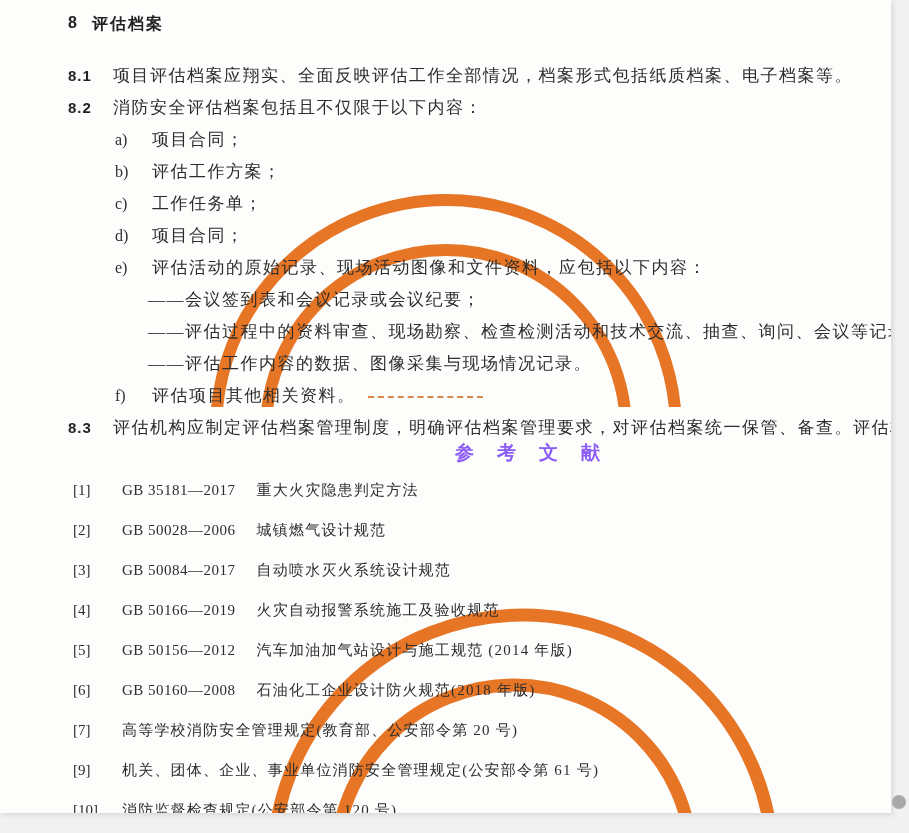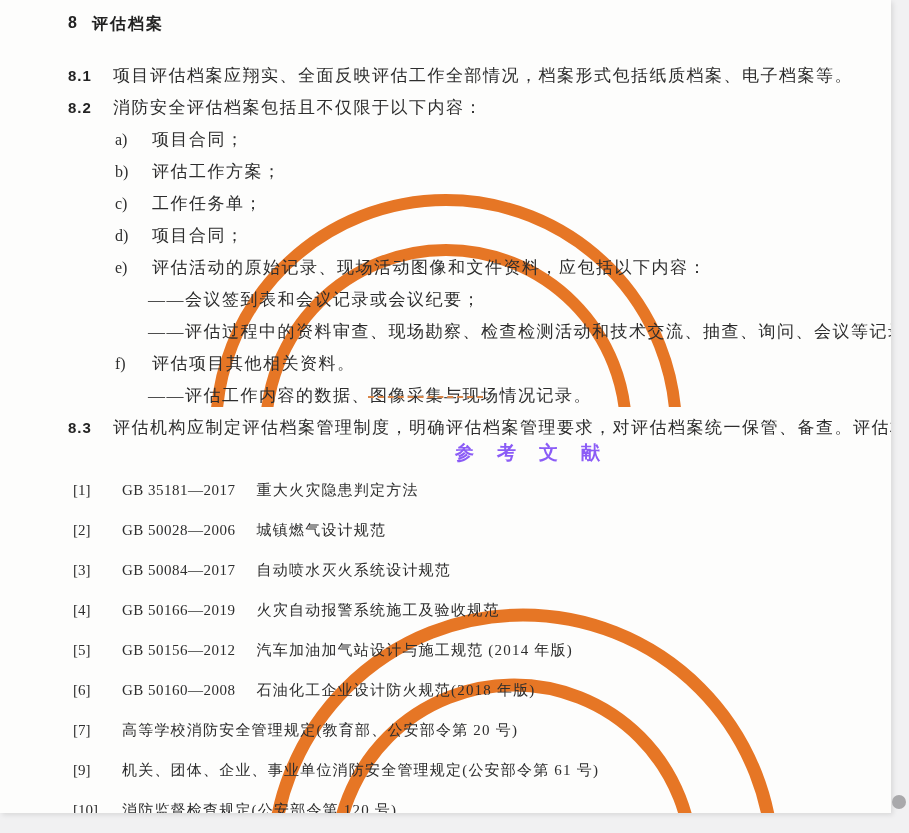--- a/index.html
+++ b/index.html
@@ -123,26 +123,26 @@
         <div class="bline ind-list">
           <span class="li-label">e)</span><span>评估活动的原始记录、现场活动图像和文件资料，应包括以下内容：</span>
         </div>
 
         <div class="bline ind-dash">
           <span>——会议签到表和会议记录或会议纪要；</span>
         </div>
         <div class="bline ind-dash">
           <span>——评估过程中的资料审查、现场勘察、检查检测活动和技术交流、抽查、询问、会议等记录；</span>
         </div>
+        <div class="bline ind-dash">
+          <span>——评估工作内容的数据、图像采集与现场情况记录。</span>
+        </div>
+
         <div class="bline ind-list">
           <span class="li-label">f)</span><span>评估项目其他相关资料。</span>
-        </div>
-
-        <div class="bline ind-dash">
-          <span>——评估工作内容的数据、图像采集与现场情况记录。</span>
         </div>
 
         <div class="bline ind-clause">
           <span class="clause-num">8.3</span><span>评估机构应制定评估档案管理制度，明确评估档案管理要求，对评估档案统一保管、备查。评估档</span>
         </div>
 
       </div>
 
       <div class="divider"></div>
 

